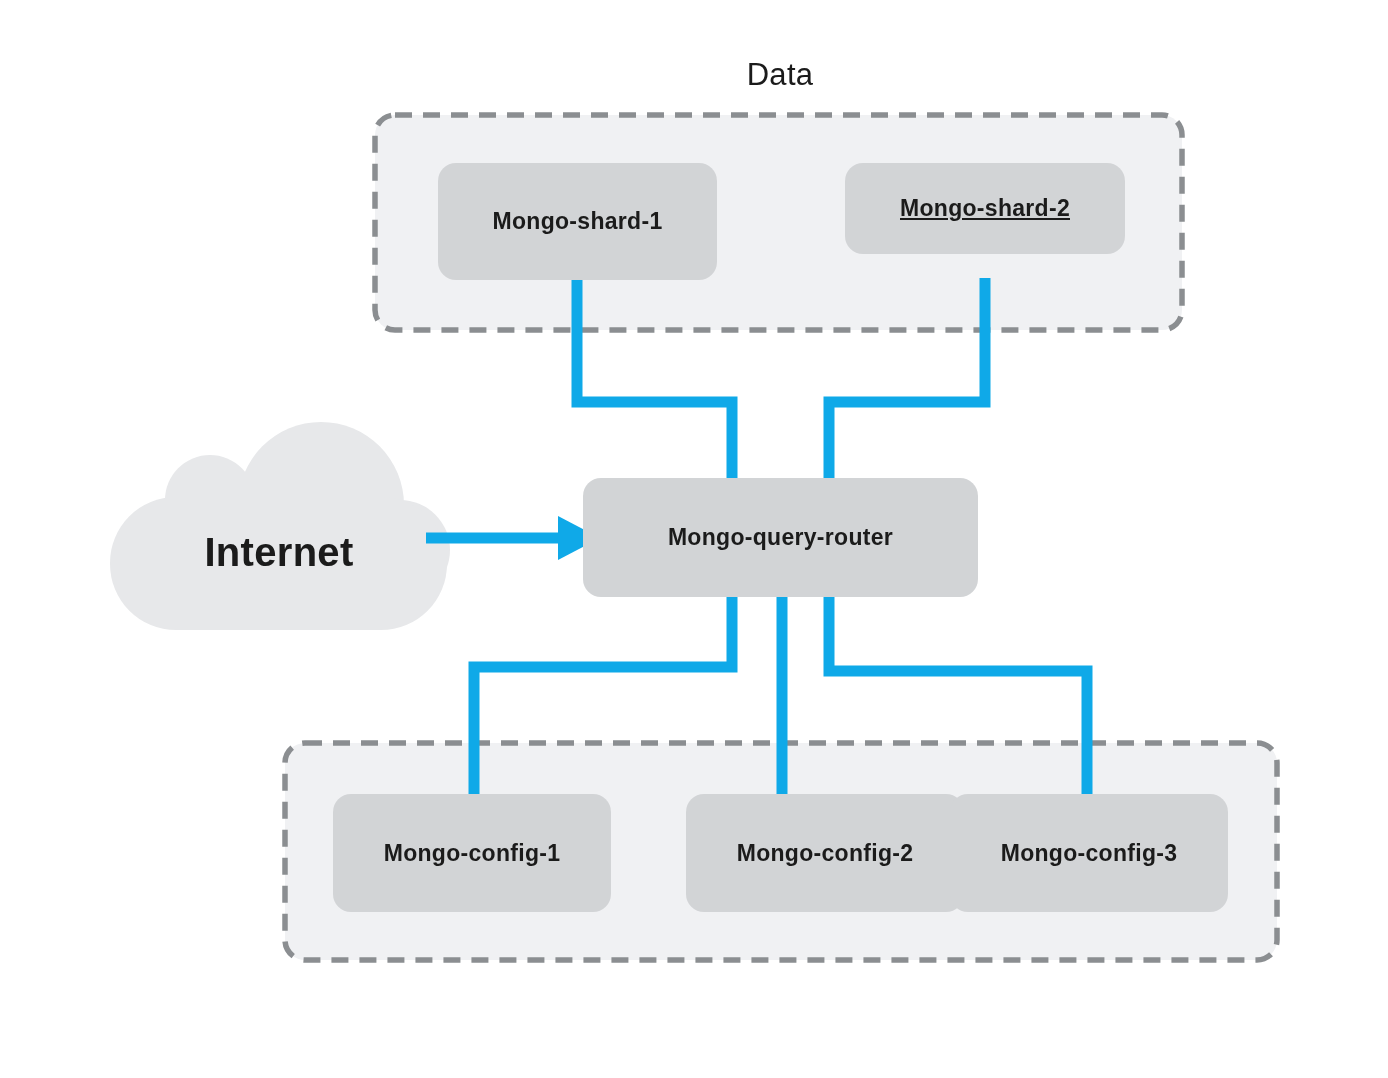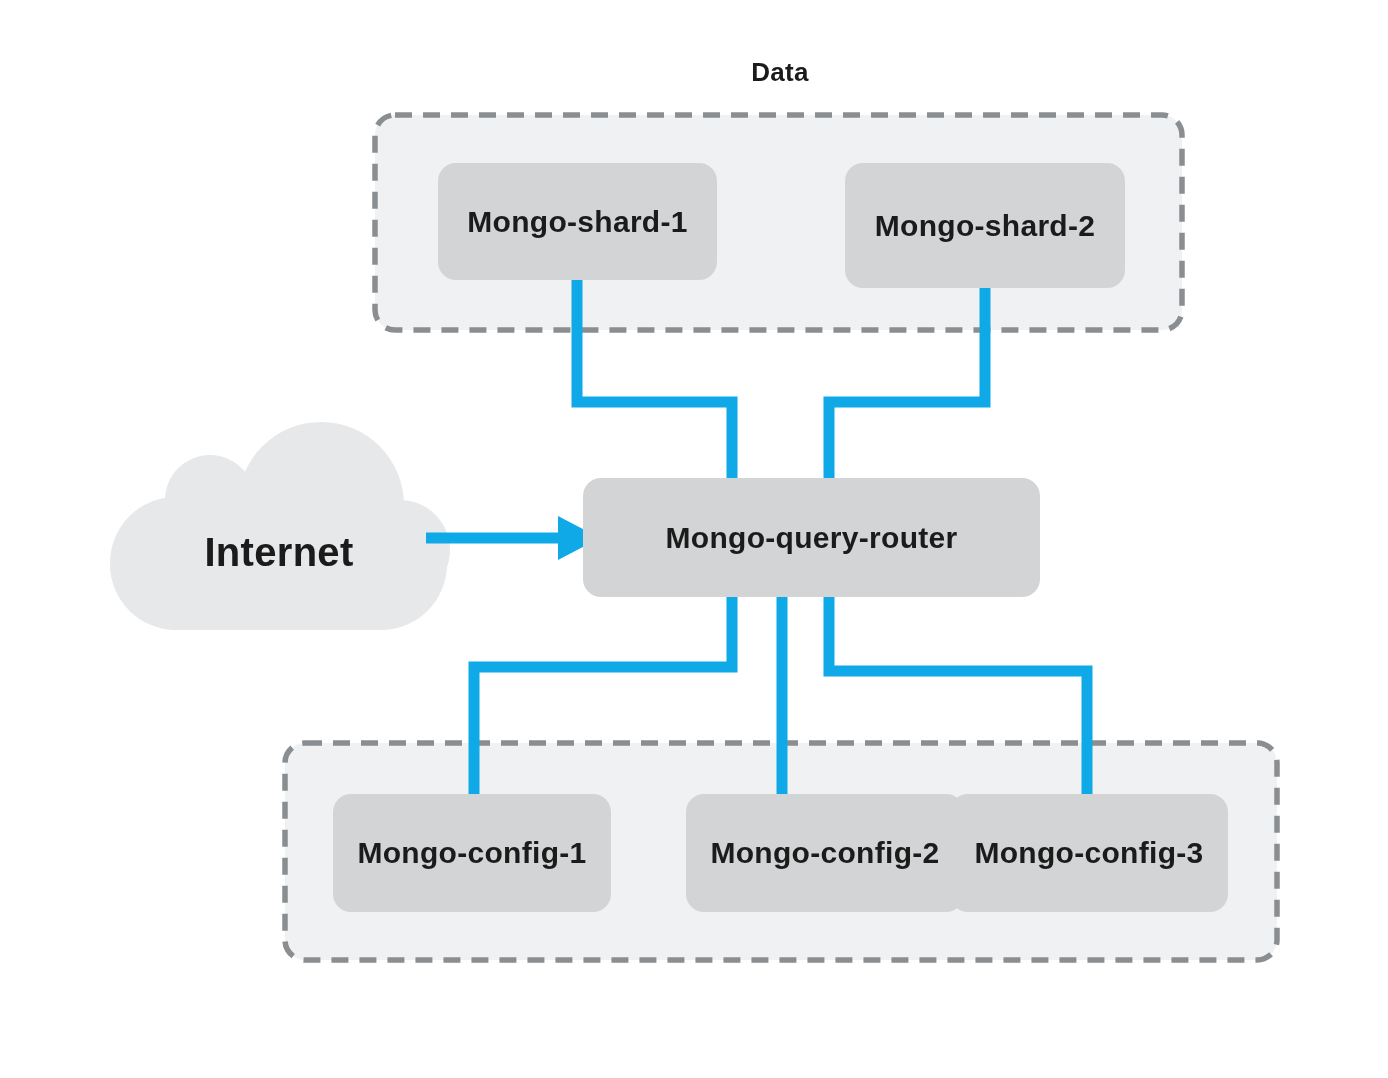--- a/index.html
+++ b/index.html
@@ -22,48 +22,48 @@
     width: 1388px;
     height: 1078px;
   }
   .node {
     position: absolute;
     background: #d2d4d6;
     border-radius: 18px;
     display: flex;
     align-items: center;
     justify-content: center;
-    font-size: 30px;
+    font-size: 23px;
     font-weight: bold;
     color: #1b1b1b;
     letter-spacing: 0.3px;
     white-space: nowrap;
   }
   .section-label {
     position: absolute;
     transform: translateX(-50%);
-    font-size: 26px;
-    font-weight: bold;
+    font-size: 31px;
+    font-weight: normal;
     color: #1b1b1b;
     letter-spacing: 0.3px;
     white-space: nowrap;
   }
   .cloud-label {
     position: absolute;
     transform: translate(-50%, -50%);
     font-size: 40px;
     font-weight: bold;
     color: #1b1b1b;
     letter-spacing: 0.3px;
     white-space: nowrap;
   }
   
   #node-shard1  { left: 438px; top: 163px; width: 279px; height: 117px; }
-  #node-shard2  { left: 845px; top: 163px; width: 280px; height: 125px; }
-  #node-router  { left: 583px; top: 478px; width: 457px; height: 119px; }
+  #node-shard2  { left: 845px; top: 163px; width: 280px; height: 91px; text-decoration: underline; }
+  #node-router  { left: 583px; top: 478px; width: 395px; height: 119px; }
   #node-config1 { left: 333px; top: 794px; width: 278px; height: 118px; }
   #node-config2 { left: 642px; top: 794px; width: 278px; height: 118px; margin-left: 44px; }
   #node-config3 { left: 950px; top: 794px; width: 278px; height: 118px; }
 
   #label-data   { left: 780px; top: 57px; }
   #label-config { left: 780px; top: 983px; }
   #label-internet { left: 279px; top: 552px; }
 </style>
 </head>
 <body>

